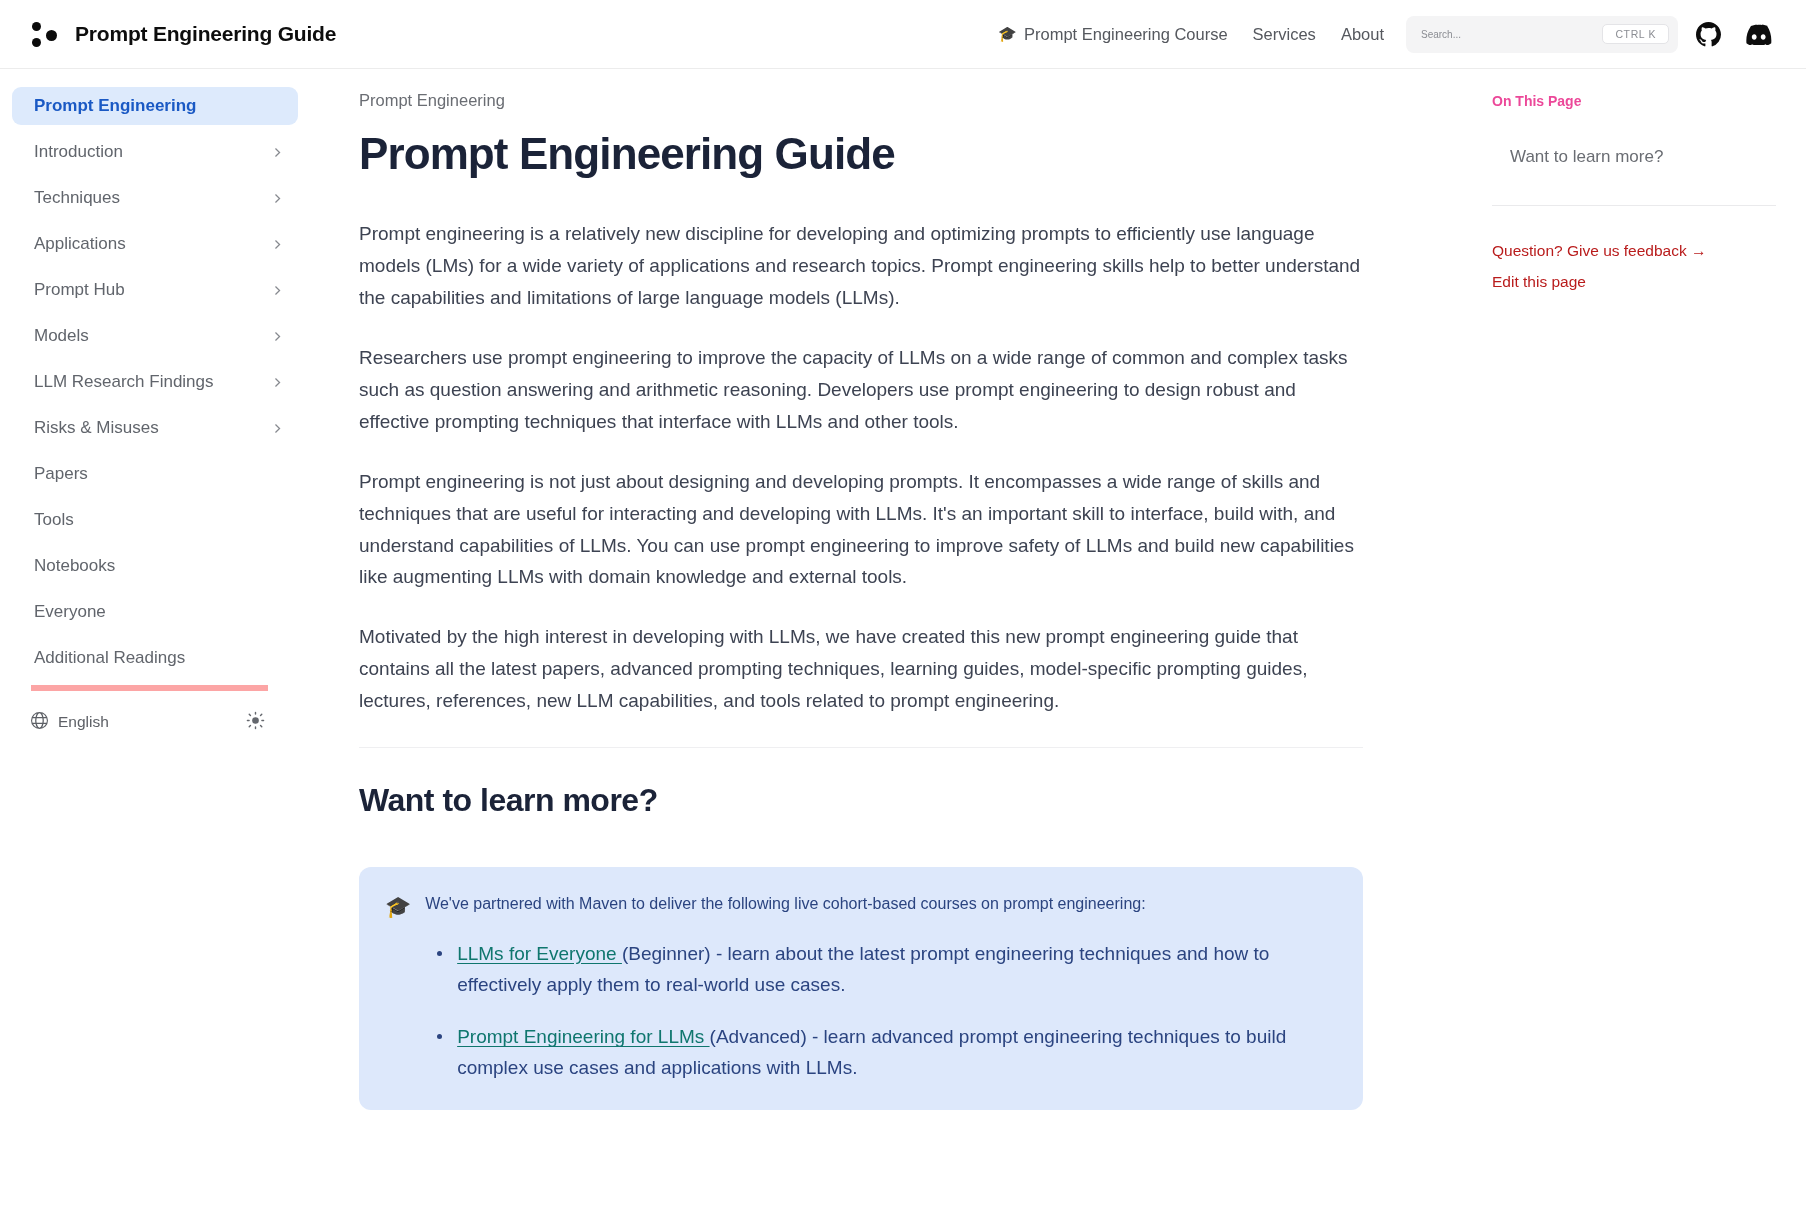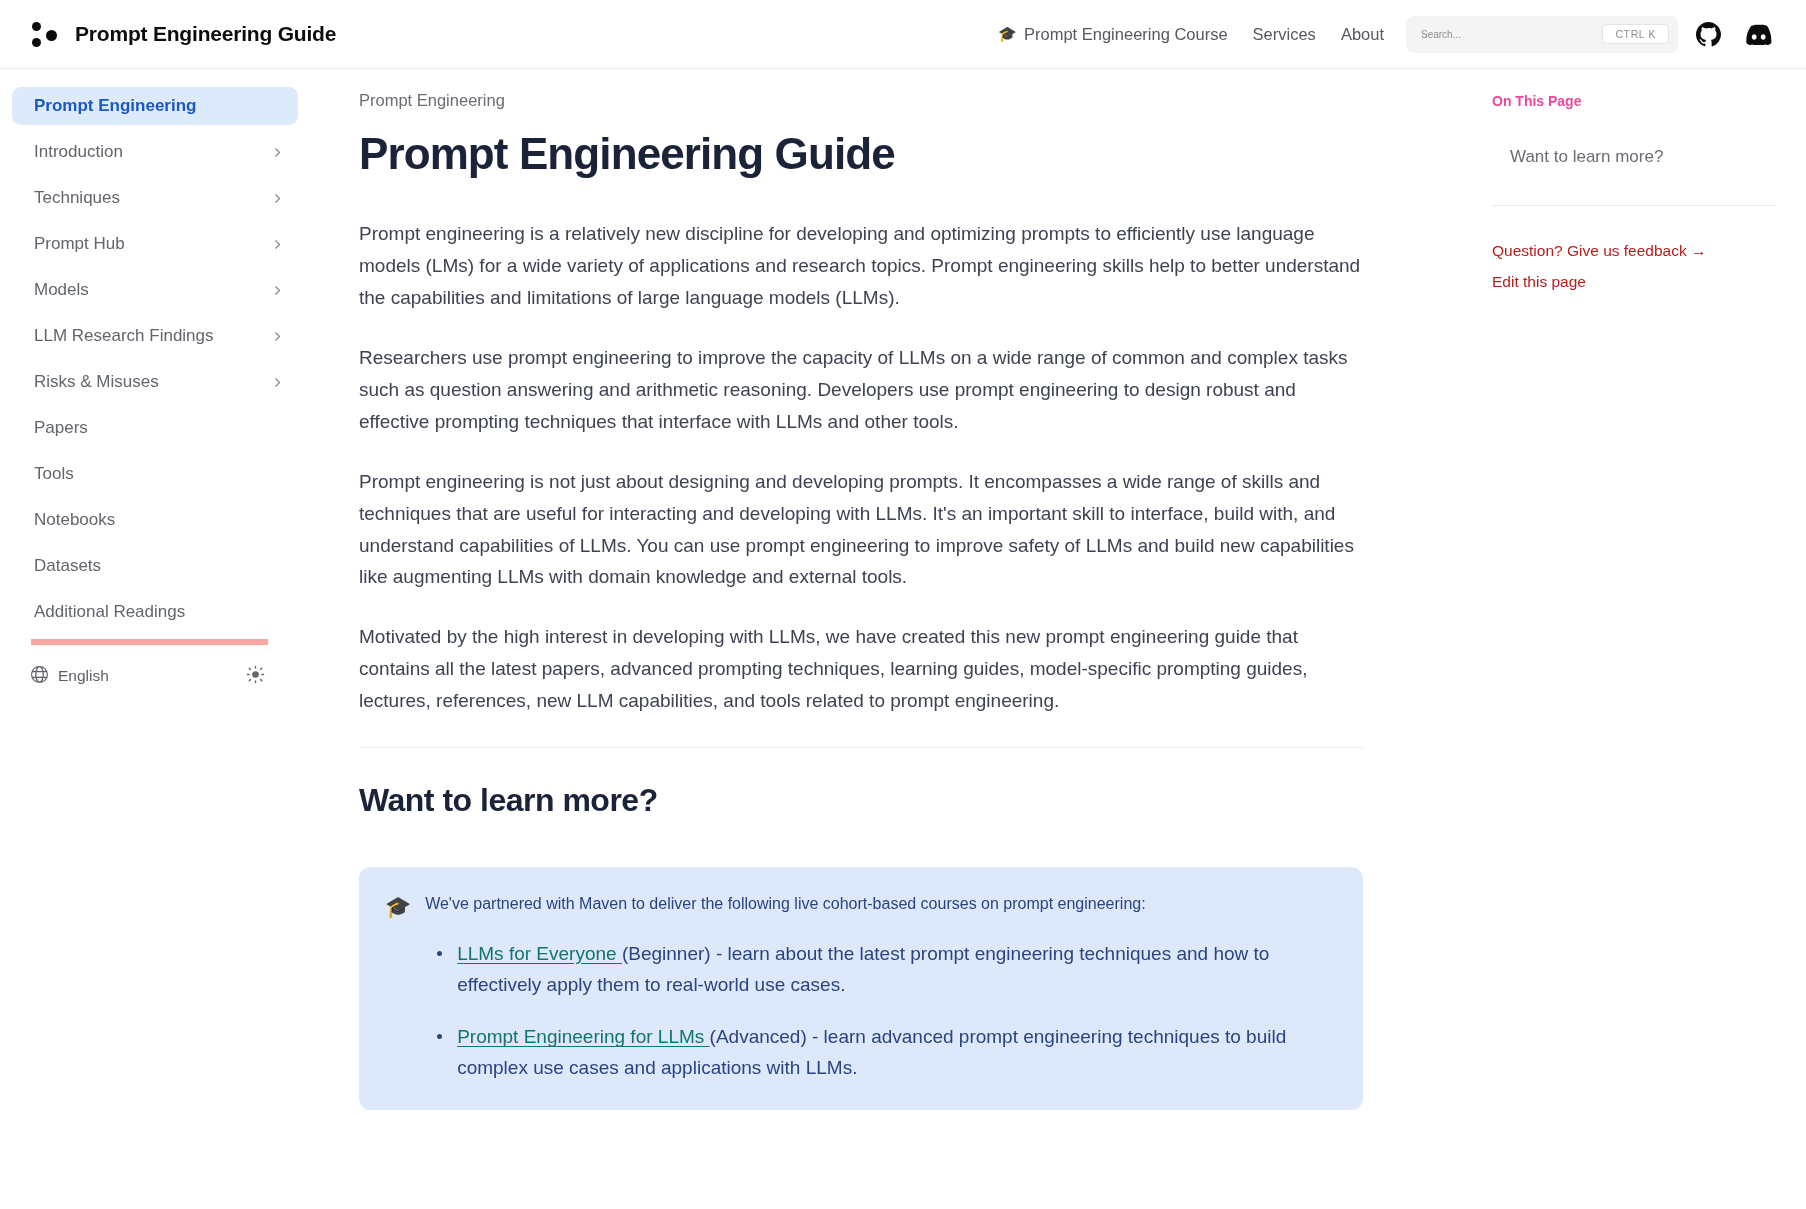--- a/index.html
+++ b/index.html
@@ -404,20 +404,28 @@
 
       <a class="side-item" href="#">
         <span class="label">Techniques</span>
         <span class="chev">
           <svg width="13" height="13" viewBox="0 0 16 16" fill="none" stroke="currentColor" stroke-width="1.6">
               <path d="M5.5 3 10.5 8l-5 5"></path>
             </svg>
         </span>
       </a>
 
+      <a class="side-item" href="#">
+        <span class="label">Applications</span>
+        <span class="chev">
+          <svg width="13" height="13" viewBox="0 0 16 16" fill="none" stroke="currentColor" stroke-width="1.6">
+              <path d="M5.5 3 10.5 8l-5 5"></path>
+            </svg>
+        </span>
+      </a>
 
       <a class="side-item" href="#">
         <span class="label">Prompt Hub</span>
         <span class="chev">
           <svg width="13" height="13" viewBox="0 0 16 16" fill="none" stroke="currentColor" stroke-width="1.6">
               <path d="M5.5 3 10.5 8l-5 5"></path>
             </svg>
         </span>
       </a>
 
@@ -451,21 +459,21 @@
       <a class="side-item" href="#">
         <span class="label">Papers</span>
       </a>
       <a class="side-item" href="#">
         <span class="label">Tools</span>
       </a>
       <a class="side-item" href="#">
         <span class="label">Notebooks</span>
       </a>
       <a class="side-item" href="#">
-        <span class="label">Datasets</span>
+        <span class="label">Everyone</span>
       </a>
       <a class="side-item" href="#">
         <span class="label">Additional Readings</span>
       </a>
 
     </nav>
 
     <div class="sidebar-footer">
       <div class="lang">
         <span>

